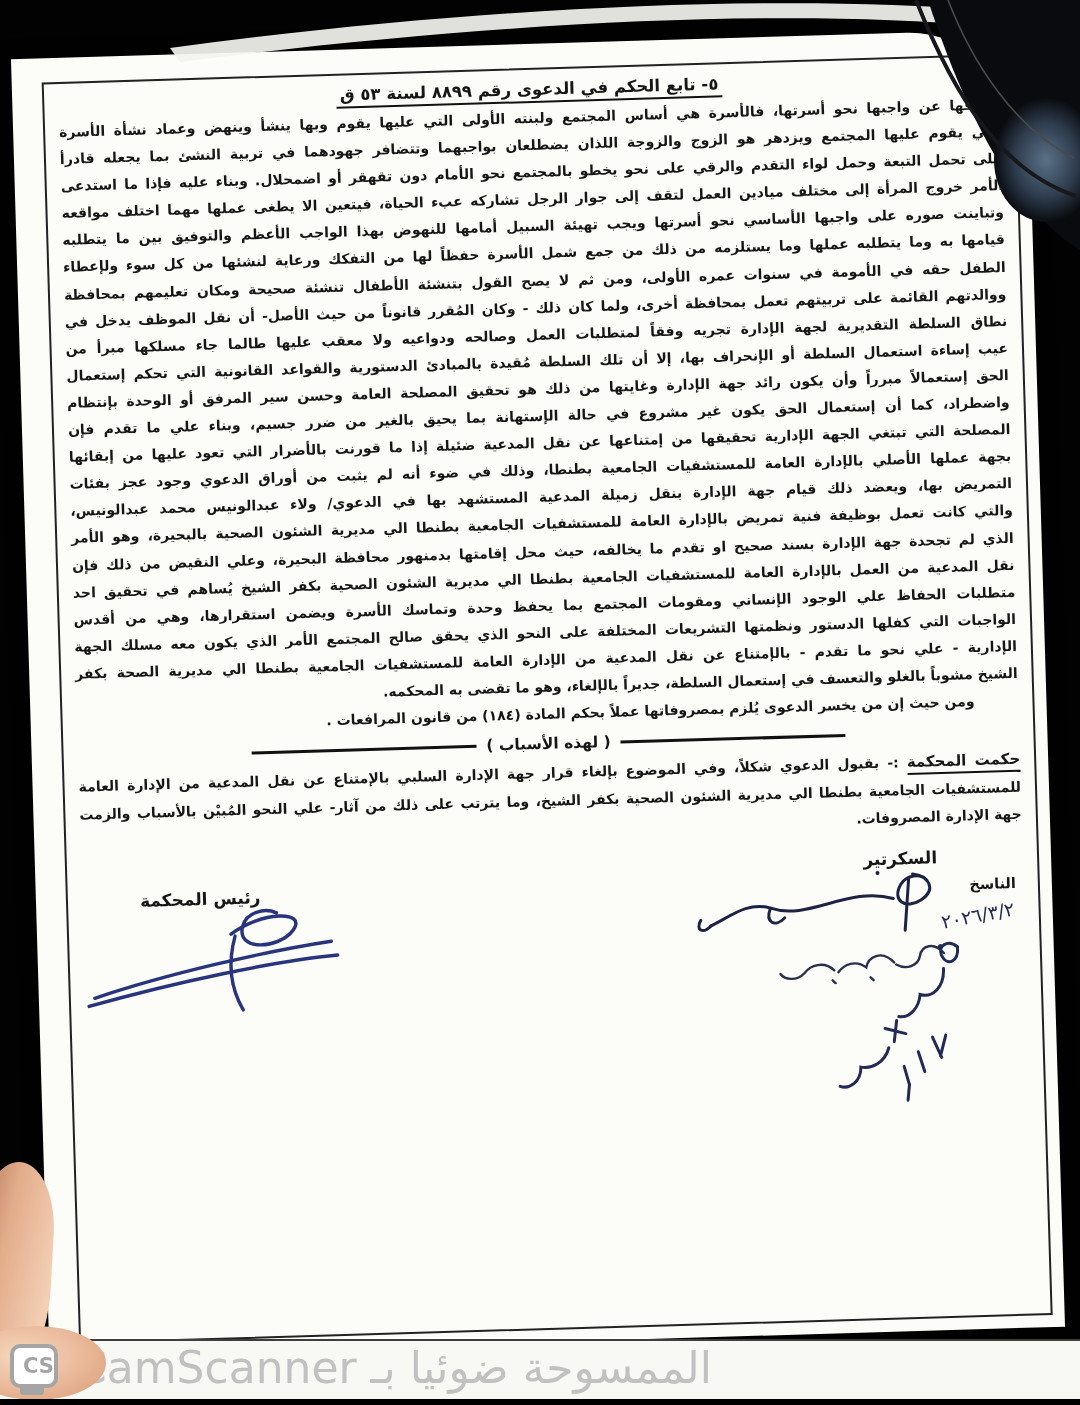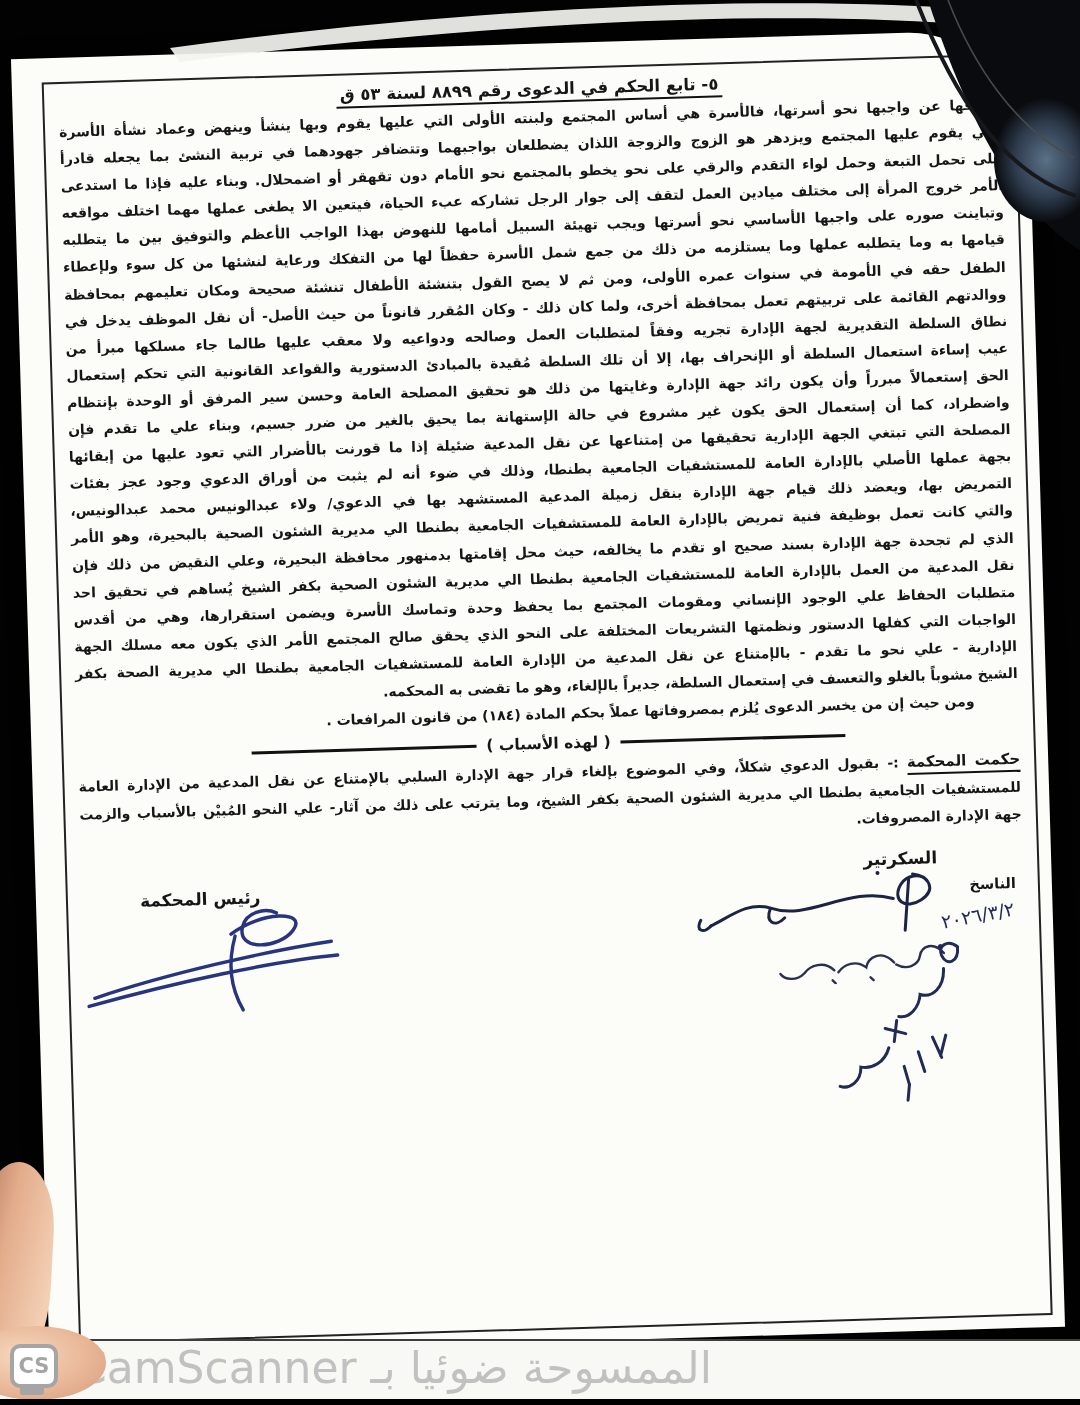--- a/index.html
+++ b/index.html
@@ -45,21 +45,21 @@
   .finger-tip{position:absolute;left:-34px;top:1326px;width:140px;height:74px;z-index:5;
           background:radial-gradient(ellipse at 40% 40%,#f6d8bf 0%,#e9b797 55%,#d49b78 100%);
           border-radius:50%;}
   
   .footer{position:absolute;left:0;top:1339px;width:1080px;height:60px;z-index:4;
           background:#f8f8f5;border-top:2px solid #3e3e3e;}
   .bottom-black{position:absolute;left:0;top:1399px;width:1080px;height:6px;
           background:#000;z-index:6;}
   .cs-badge{position:absolute;left:10px;top:5px;width:40px;height:36px;z-index:7;
           border:4px solid #a5a5a5;border-radius:10px;color:#a5a5a5;
-          display:flex;align-items:center;justify-content:center;
+          display:flex;align-items:center;justify-content:flex-end;
           font-size:21px;font-weight:700;background:#fff;}
   .cs-badge::after{content:"";position:absolute;bottom:-11px;left:6px;width:24px;height:9px;
           background:#a5a5a5;border-radius:3px;}
   .wm-text{position:absolute;left:76px;top:1px;font-size:44px;color:#c1c1c1;
           direction:rtl;white-space:nowrap;font-weight:500;z-index:6;}
 </style>
 </head>
 <body>
 
 <div class="shot">

